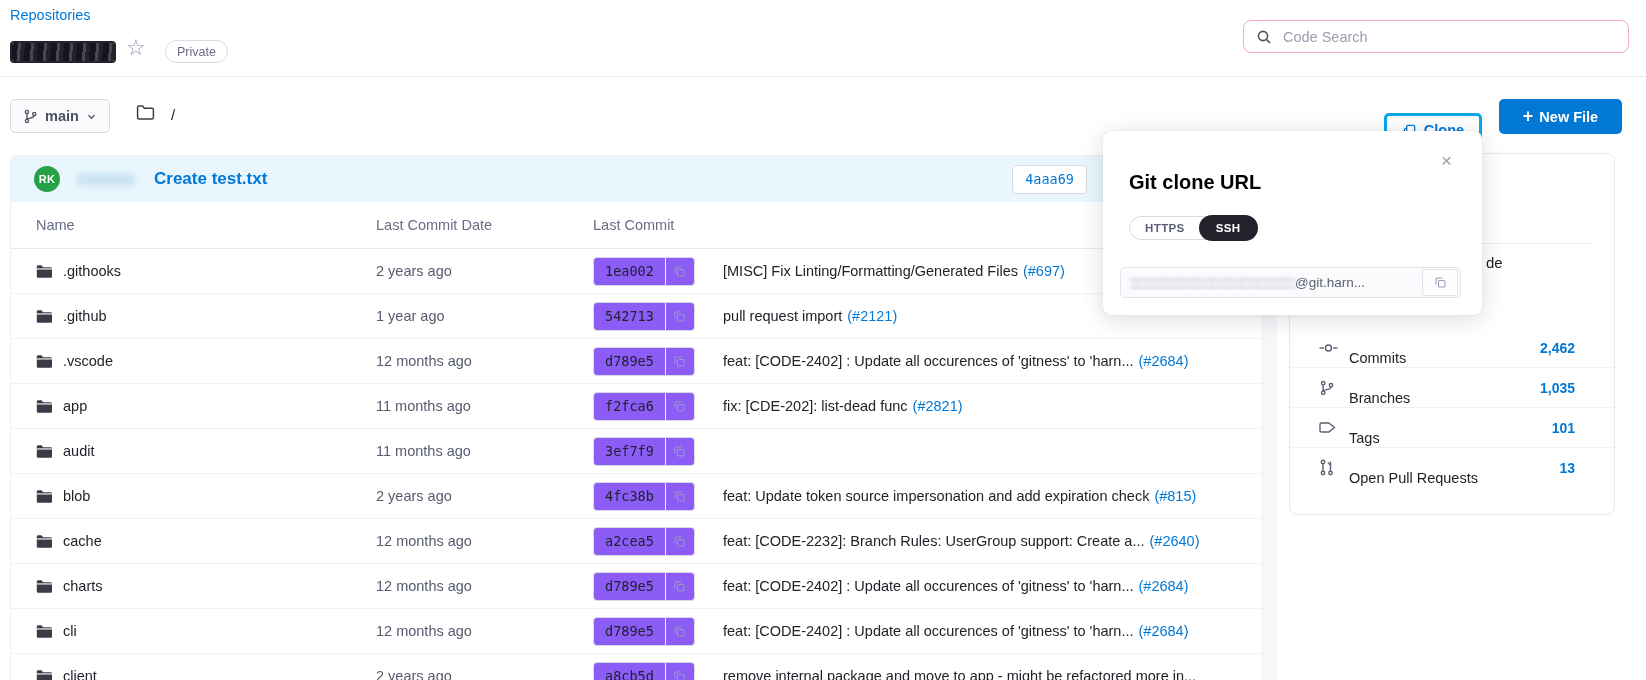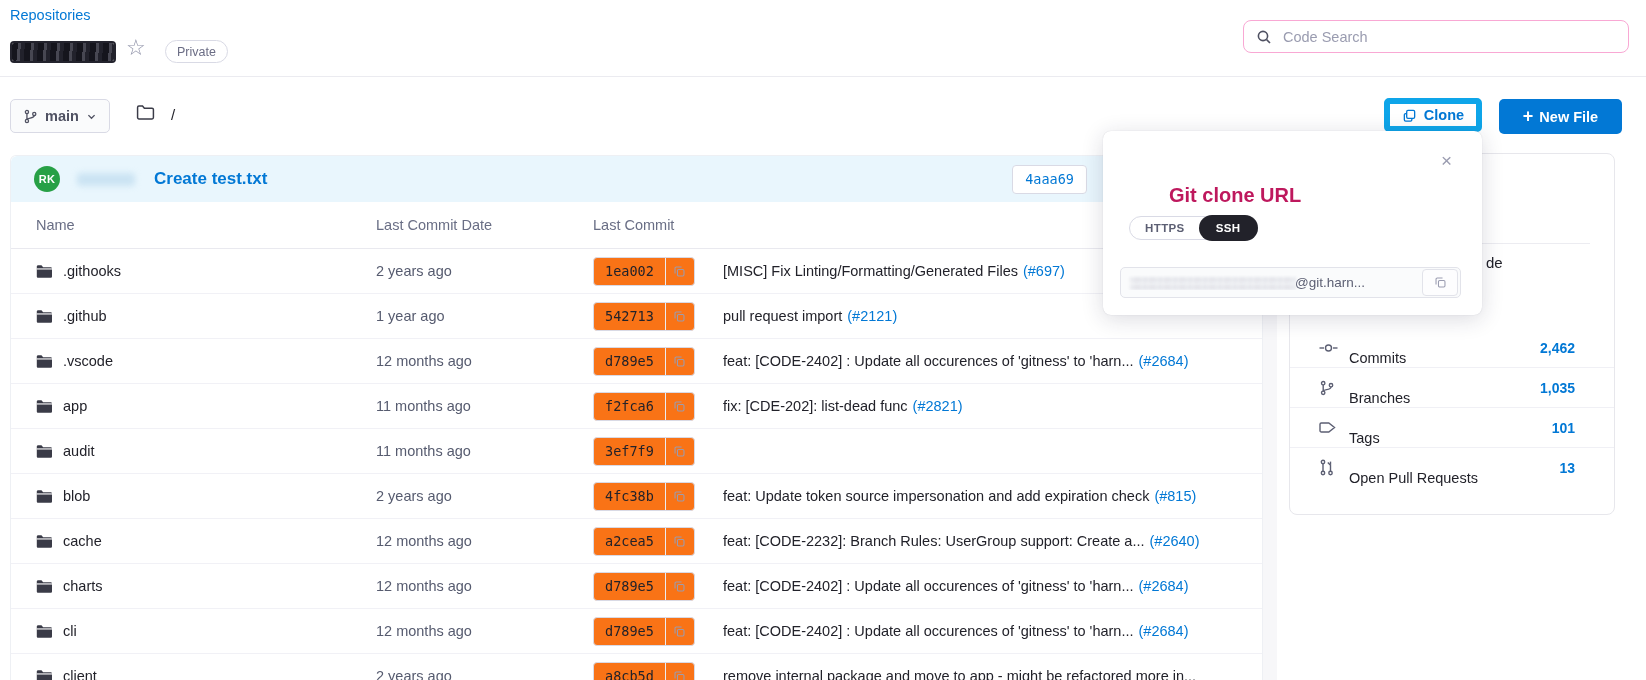--- a/index.html
+++ b/index.html
@@ -36,22 +36,22 @@
 
   
   .branch-btn{
     left:10px;top:99px;height:34px;padding:12px 12px;display:flex;align-items:center;gap:7px;
     background:#fafbfc;border:1px solid #d9dae5;border-radius:5px;cursor:pointer;box-sizing:border-box;
   }
   .branch-btn .lbl{font-size:14.5px;font-weight:700;color:#4f5162;}
   .path-folder{left:136px;top:104px;}
   .path-slash{left:171px;top:106px;font-size:15px;color:#22222a;}
   .clone-btn{
-    left:1384px;top:98px;width:98px;height:34px;display:flex;align-items:center;justify-content:center;gap:7px;
-    background:#fff;border:6px solid #0ea5e9;border-radius:5px;cursor:pointer;box-sizing:border-box;
+    left:1384px;top:113px;width:98px;height:34px;display:flex;align-items:center;justify-content:center;gap:7px;
+    background:#fff;border:3px solid #0ea5e9;border-radius:5px;cursor:pointer;box-sizing:border-box;
   }
   .clone-btn .lbl{font-size:14.5px;font-weight:700;color:#0278d5;}
   .newfile-btn{
     left:1499px;top:99px;width:123px;height:35px;display:flex;align-items:center;justify-content:center;gap:6px;
     background:#0278d5;border:none;border-radius:5px;cursor:pointer;box-sizing:border-box;
   }
   .newfile-btn .plus{color:#fff;font-size:18px;font-weight:700;line-height:1;margin-top:-2px;}
   .newfile-btn .lbl{font-size:14.5px;font-weight:700;color:#fff;}
 
   
@@ -75,21 +75,21 @@
   }
   .thead{height:46px;display:flex;align-items:center;border-bottom:1px solid #e9e9ef;font-size:14.5px;color:#696e85;}
   .col-name{width:365px;padding-left:25px;box-sizing:border-box;}
   .col-date{width:217px;}
   .col-sha{width:130px;}
   .col-msg{flex:1;min-width:0;}
   .trow{height:44px;display:flex;align-items:center;border-bottom:1px solid #f1f1f6;font-size:14.5px;cursor:pointer;}
   .trow .col-name{display:flex;align-items:center;gap:10px;color:#22222a;}
   .trow .col-date{color:#565b6f;}
   .sha-chip{
-    display:inline-flex;align-items:center;height:27px;background:#f97316;border:1px solid #d9dae5;border-radius:4px;overflow:hidden;
+    display:inline-flex;align-items:center;height:27px;background:#8b5cf6;border:1px solid #d9dae5;border-radius:4px;overflow:hidden;
   }
   .sha-chip .sha{
     padding:0 11px;font-family:"DejaVu Sans Mono",monospace;font-size:13.5px;color:#22222a;
     display:flex;align-items:center;height:100%;
   }
   .sha-chip .copy{
     width:28px;height:100%;display:flex;align-items:center;justify-content:center;border-left:1px solid #ececf1;cursor:pointer;
   }
   .msg-line{display:flex;align-items:center;gap:5px;white-space:nowrap;overflow:hidden;color:#22222a;}
   .pr-link{color:#0278d5;cursor:pointer;}
@@ -111,21 +111,21 @@
   .stat-row .sicon{width:19px;display:flex;margin-right:11px;}
   .stat-row .slabel{font-size:14.5px;color:#22222a;margin-top:20px;}
   .stat-row .sval{margin-left:auto;font-size:14px;font-weight:700;color:#0278d5;}
 
   
   .popup{
     left:1103px;top:131px;width:379px;height:184px;background:#fff;border-radius:8px;z-index:60;
     box-shadow:0 4px 22px rgba(30,30,60,.16),0 0 1px rgba(30,30,60,.2);box-sizing:border-box;
   }
   .popup-close{position:absolute;right:30px;top:20px;font-size:19px;color:#9a9cb0;cursor:pointer;line-height:1;}
-  .popup-title{position:absolute;left:26px;top:53px;font-size:20px;font-weight:700;color:#be185d;margin-left:40px;}
+  .popup-title{position:absolute;left:26px;top:40px;font-size:20px;font-weight:700;color:#000000;}
   .seg{
     position:absolute;left:26px;top:85px;display:inline-flex;align-items:center;height:24px;
     border:1px solid #d9dae5;border-radius:999px;background:#fff;box-sizing:border-box;
   }
   .seg .opt{font-size:11.5px;font-weight:700;letter-spacing:.4px;padding:0 15px;color:#5c5f73;cursor:pointer;line-height:24px;}
   .seg .opt.active{
     background:#22222a;color:#fff;border-radius:999px;height:26px;line-height:26px;margin:-1px;padding:0 17px;
   }
   .url-group{
     position:absolute;left:17px;top:136px;width:341px;height:31px;border:1px solid #e2e3ea;border-radius:5px;

